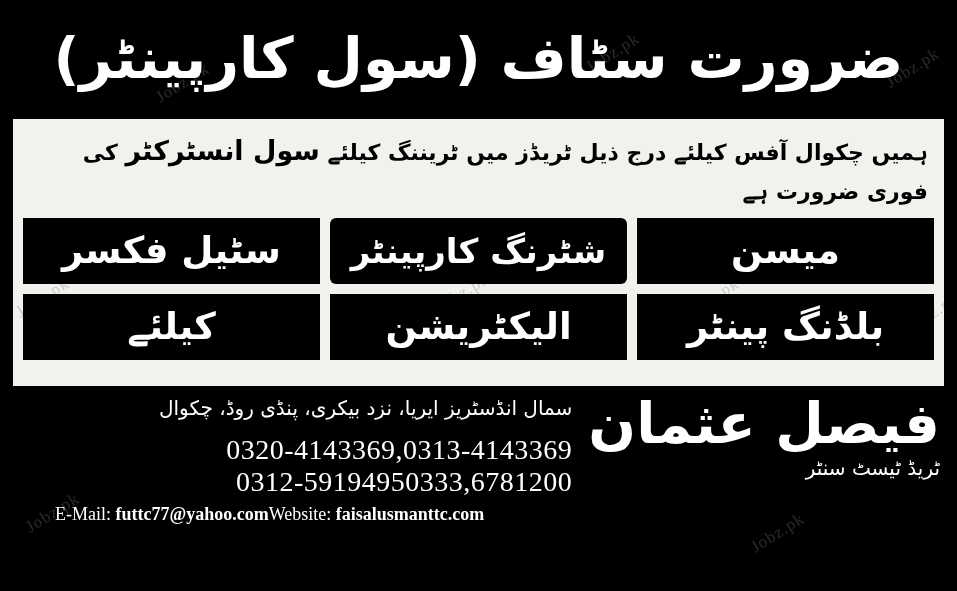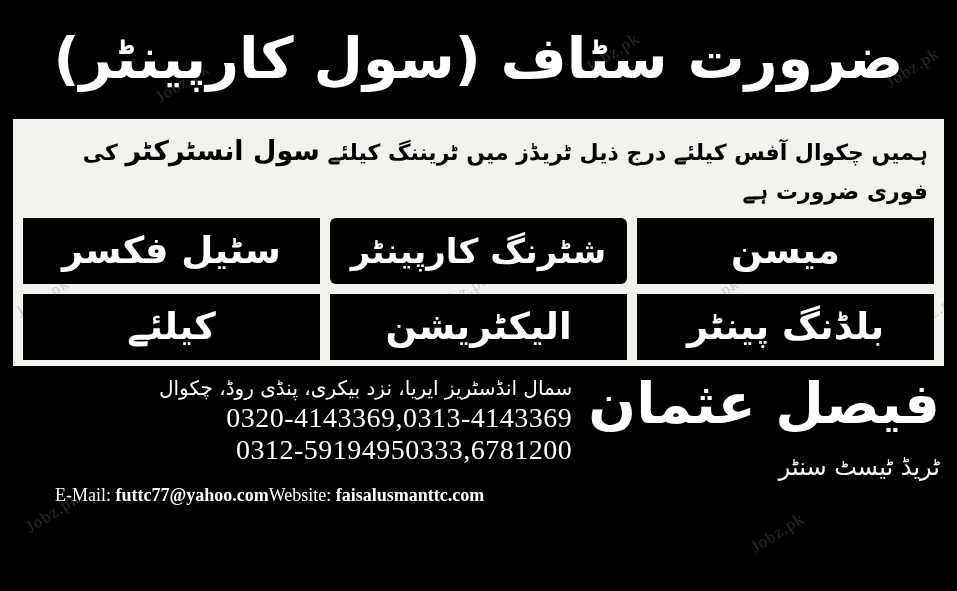--- a/index.html
+++ b/index.html
@@ -42,21 +42,21 @@
     direction:rtl;
     line-height:1.05;
     white-space:nowrap;
     letter-spacing:-1px;
   }
 
   
   .panel{
     margin:4px 10px 0 10px;
     background:#f2f1ee;
-    padding:8px 10px 4px 10px;
+    padding:8px 10px 24px 10px;
     position:relative;
   }
   .intro{
     direction:rtl;
     text-align:right;
     color:#000;
     font-family:"DejaVu Sans", sans-serif;
     font-size:22px;
     line-height:1.65;
     padding:2px 6px 8px 6px;
@@ -106,37 +106,37 @@
   }
   .company .cname{
     font-family:"DejaVu Sans", sans-serif;
     font-size:56px;
     font-weight:bold;
     direction:rtl;
     white-space:nowrap;
   }
   .company .csub{
     font-family:"DejaVu Sans", sans-serif;
-    font-size:24px;
-    direction:rtl;
-    margin-top:23px;
+    font-size:20px;
+    direction:rtl;
+    margin-top:6px;
     white-space:nowrap;
   }
   .contact{
     text-align:left;
     direction:rtl;
     flex:1 1 auto;
     padding-right:10px;
   }
   .addr{
     font-family:"DejaVu Sans", sans-serif;
     font-size:20px;
     direction:rtl;
     text-align:right;
-    margin-bottom:2px;
+    margin-bottom:14px;
     white-space:nowrap;
   }
   .phones{
     direction:ltr;
     text-align:right;
     font-family:"Liberation Serif", serif;
     font-size:28px;
     letter-spacing:0.5px;
     line-height:1.15;
   }

